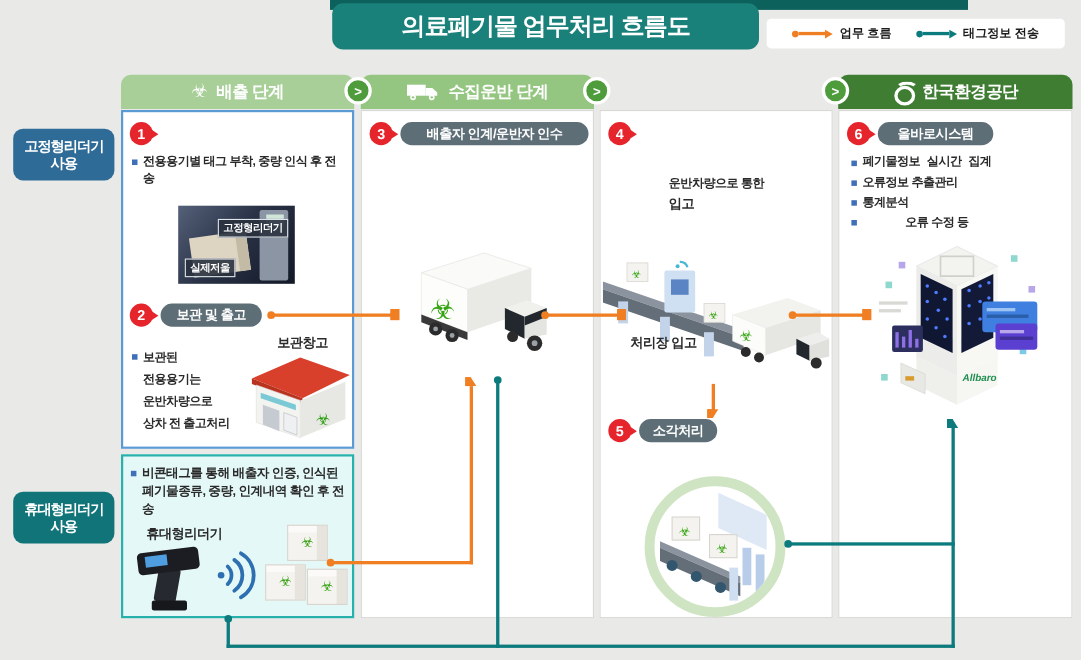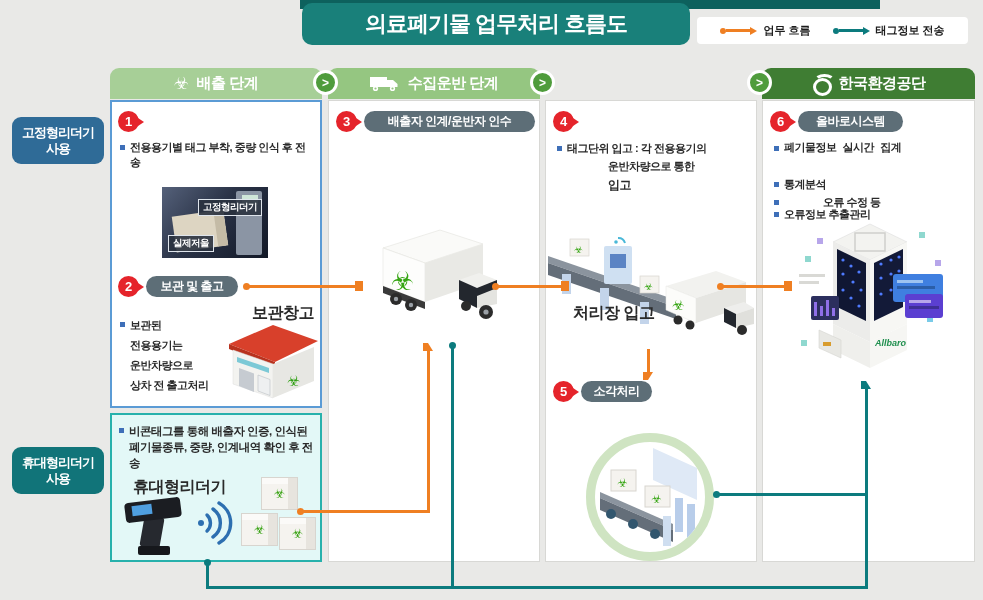--- a/index.html
+++ b/index.html
@@ -65,21 +65,21 @@
   .stepnum::after{content:"";position:absolute;right:-5px;top:6.5px;width:0;height:0;
                   border-top:4px solid transparent;border-bottom:4px solid transparent;border-left:6px solid #e5242b;}
   .pill{position:absolute;height:21px;background:#5d6e77;border-radius:11px;color:#fff;font-size:12px;
         font-weight:bold;display:flex;align-items:center;justify-content:center;letter-spacing:-0.5px;
         padding:0 8px;box-sizing:border-box;z-index:4;}
 
   
   .bullet{position:absolute;display:flex;gap:5px;font-size:11px;font-weight:bold;color:#2a2a2a;
           line-height:15px;letter-spacing:-0.5px;z-index:2;}
   .bullet .sq{flex:0 0 auto;width:5px;height:5px;background:#3e6fb8;margin-top:4.5px;}
-  .plain-lab{position:absolute;font-size:16px;font-weight:bold;color:#2a2a2a;letter-spacing:-0.5px;z-index:2;}
+  .plain-lab{position:absolute;font-size:12px;font-weight:bold;color:#2a2a2a;letter-spacing:-0.5px;z-index:2;}
   .line-txt{position:absolute;font-size:11.5px;font-weight:bold;color:#2a2a2a;letter-spacing:-0.5px;z-index:2;}
 
   
   .photo{position:absolute;left:162px;top:187px;width:106px;height:71px;
          background:linear-gradient(130deg,#55617a 0%,#2a3347 45%,#121826 100%);overflow:hidden;z-index:2;}
   .photo .machine{position:absolute;right:6px;top:4px;width:26px;height:64px;background:#8b95a4;border-radius:2px;}
   .photo .machine-screen{position:absolute;right:10px;top:8px;width:16px;height:10px;background:#cfe6d8;}
   .photo .carton{position:absolute;left:12px;top:26px;width:52px;height:36px;background:#ddd5c2;
                  transform:rotate(-8deg);box-shadow:inset -10px 0 0 #c4bba6;}
   .photo-lab{position:absolute;background:rgba(42,50,63,.9);border:1px solid #dfe5ec;color:#fff;
@@ -268,24 +268,20 @@
     <polygon points="94,62 114,55 132,62 112,70" fill="#f0f0ed"></polygon>
     <polygon points="94,62 112,70 112,90 94,81" fill="#23272e"></polygon>
     <polygon points="112,70 132,62 132,86 112,90" fill="#e4e4e0"></polygon>
     <polygon points="112,70 132,62 132,70 112,78" fill="#23272e"></polygon>
     <circle cx="121" cy="94" r="7" fill="#2b2b2b"></circle>
       <circle cx="121" cy="94" r="2.6" fill="#9aa0a6"></circle>
     <circle cx="101" cy="88" r="5" fill="#2b2b2b"></circle>
   </svg>
 
   <div class="stepnum" style="left:553px;top:111px;">4</div>
-  <div class="bullet" style="left:557px;top:141px;width:196px;">
-    <span class="sq"></span>
-    <span>태그단위 입고 : 각 전용용기의</span>
-  </div>
   <div class="line-txt" style="left:608px;top:159px;font-size:11px;">운반차량으로 통한</div>
   <div class="line-txt" style="left:608px;top:177px;font-size:12px;">입고</div>
 
   <svg class="illus" style="left:548px;top:230px;" width="206" height="108" viewBox="0 0 206 108">
     <polygon points="0,26 128,70 128,77 0,33" fill="#8b949e"></polygon>
     <polygon points="0,33 128,77 128,89 0,45" fill="#646e79"></polygon>
     <rect x="14" y="44" width="9" height="20" fill="#c3d4ea"></rect>
       <rect x="52" y="58" width="9" height="22" fill="#c3d4ea"></rect>
     <rect x="92" y="72" width="9" height="22" fill="#c3d4ea"></rect>
     <g>
@@ -337,21 +333,21 @@
       <rect x="68" y="74" width="8" height="30" fill="#cfdef0"></rect>
     </svg>
   </div>
 
   <div class="stepnum" style="left:770px;top:111px;">6</div>
   <div class="pill" style="left:798px;top:111px;width:105px;">올바로시스템</div>
   <div class="bullet" style="left:774px;top:141px;width:196px;font-family:Liberation Mono, monospace;">
     <span class="sq"></span>
     <span>폐기물정보 실시간 집계</span>
   </div>
-  <div class="bullet" style="left:774px;top:159px;width:196px;margin-top:48px;">
+  <div class="bullet" style="left:774px;top:159px;width:196px;">
     <span class="sq"></span>
     <span>오류정보 추출관리</span>
   </div>
   <div class="bullet" style="left:774px;top:177px;width:196px;">
     <span class="sq"></span>
     <span>통계분석</span>
   </div>
   <div class="bullet" style="left:774px;top:195px;width:196px;gap:44px;">
     <span class="sq"></span>
     <span>오류 수정 등</span>

